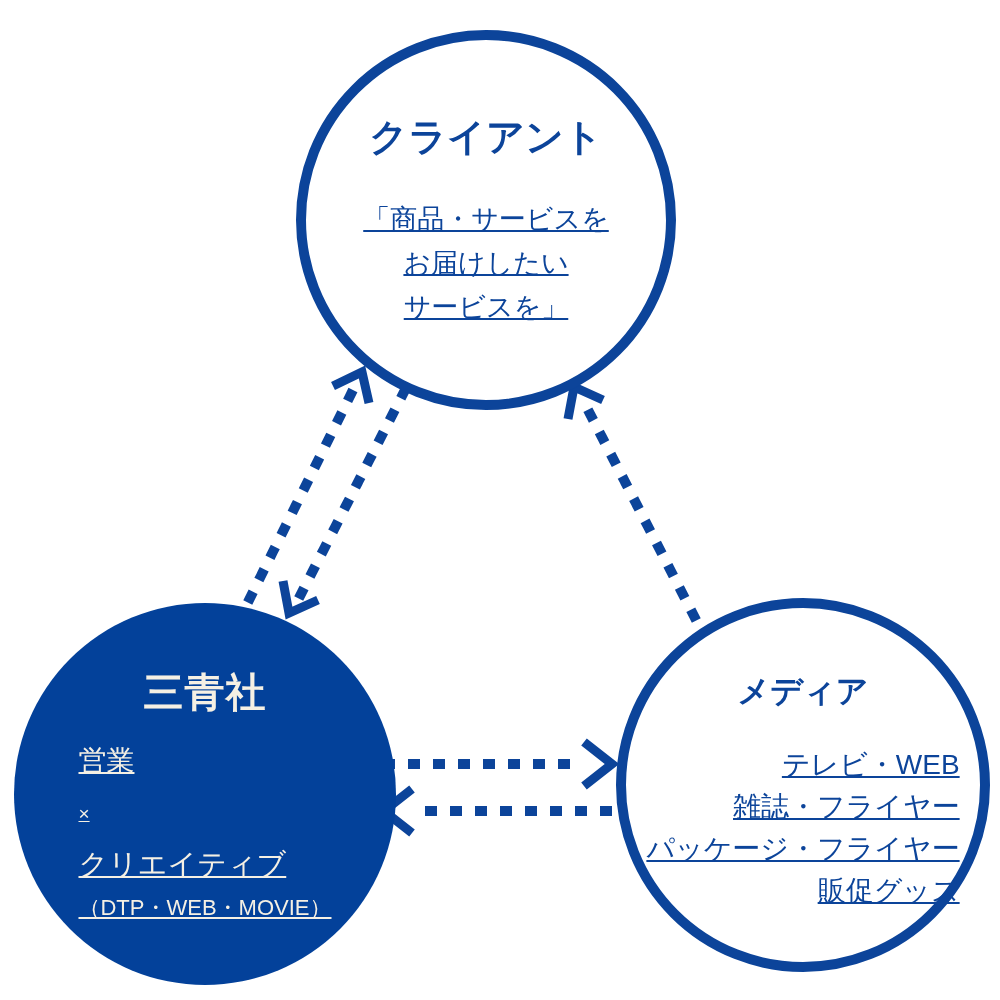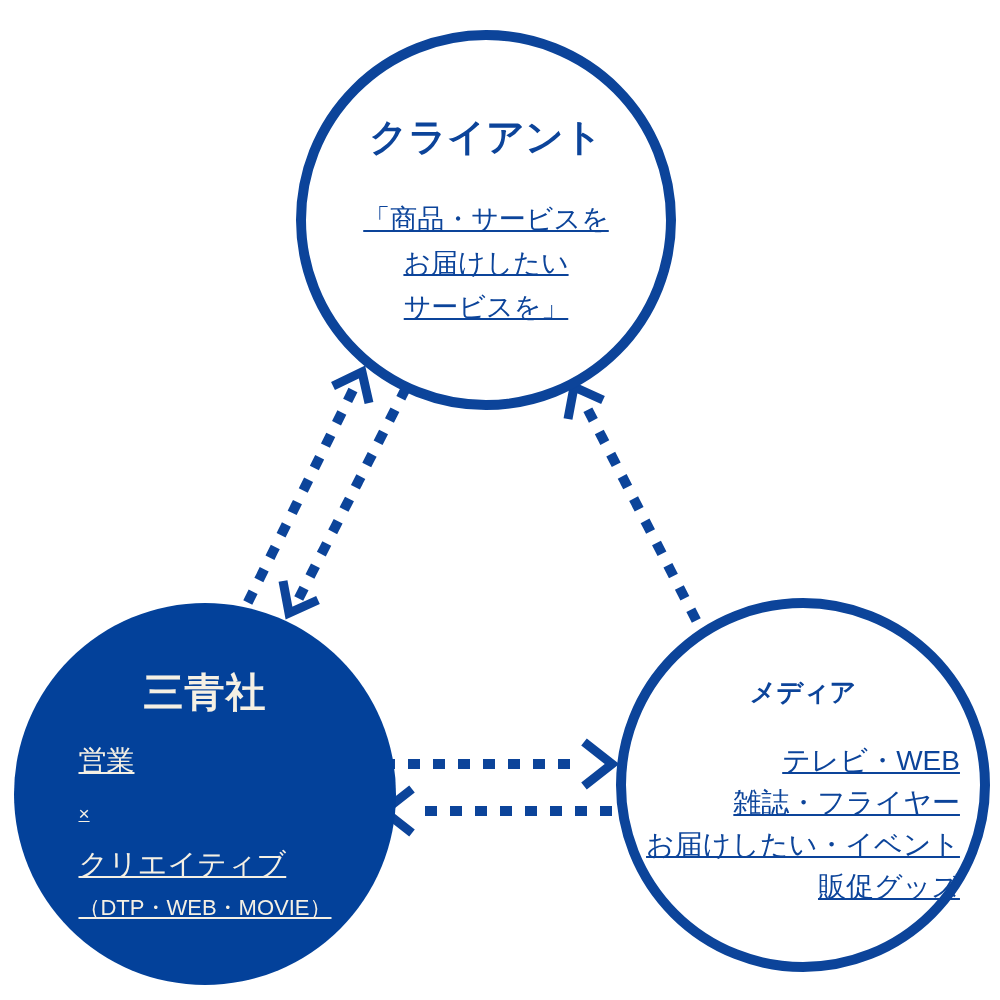--- a/index.html
+++ b/index.html
@@ -58,21 +58,21 @@
   
   .sansei{left:14px;top:603px;width:382px;height:382px;}
   .sansei .node-title{font-size:40px;letter-spacing:1px;}
   .sansei .node-lines{display:flex;flex-direction:column;align-items:flex-start;}
   .sansei .line-0{font-size:28px;margin-top:22px;}
   .sansei .line-1{font-size:19px;margin-top:23px;}
   .sansei .line-2{font-size:29px;margin-top:20px;}
   .sansei .line-3{font-size:22px;margin-top:8px;}
   
   .media{left:616px;top:598px;width:354px;height:354px;}
-  .media .node-title{font-size:26px;transform:translateY(6px);}
+  .media .node-title{font-size:32px;transform:translateY(6px);}
   .media .node-lines{margin-top:30px;font-size:28px;line-height:42px;transform:translateY(6px);text-align:right;}
   .node-line{white-space:nowrap;text-decoration:underline;}
 </style>
 </head>
 <body>
 
 <div id="stage">
 
   <svg class="arrow-layer" viewBox="0 0 1000 1000" aria-hidden="true">
 
@@ -119,18 +119,18 @@
       <div class="node-line line-2">クリエイティブ</div>
       <div class="node-line line-3">（DTP・WEB・MOVIE）</div>
     </div>
   </div>
 
   <div class="circle outlined media">
     <div class="node-title">メディア</div>
     <div class="node-lines">
       <div class="node-line">テレビ・WEB</div>
       <div class="node-line">雑誌・フライヤー</div>
-      <div class="node-line">お届けしたい・イベント</div>
+      <div class="node-line">パッケージ・フライヤー</div>
       <div class="node-line">販促グッズ</div>
     </div>
   </div>
 
 </div>
 
 </body></html>

